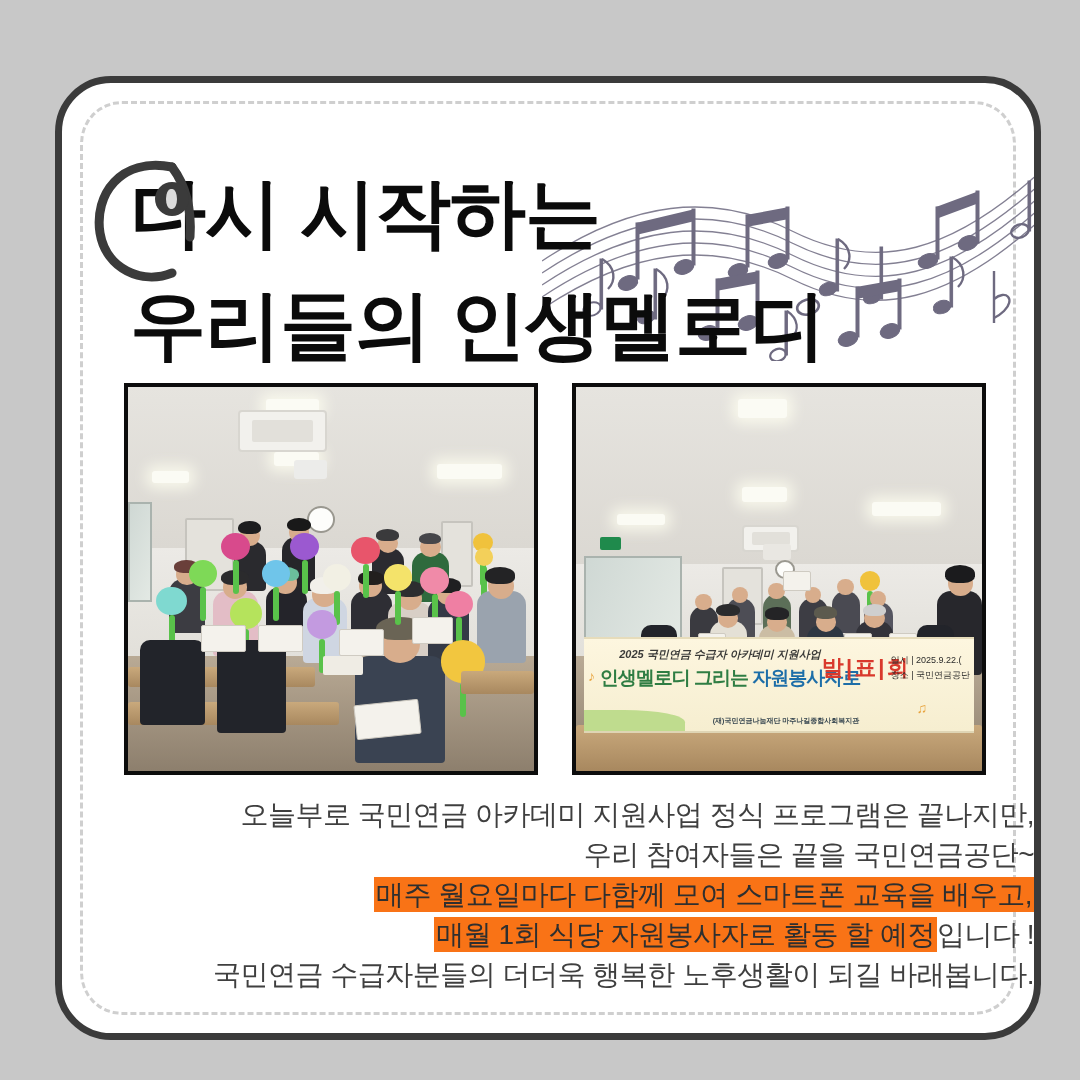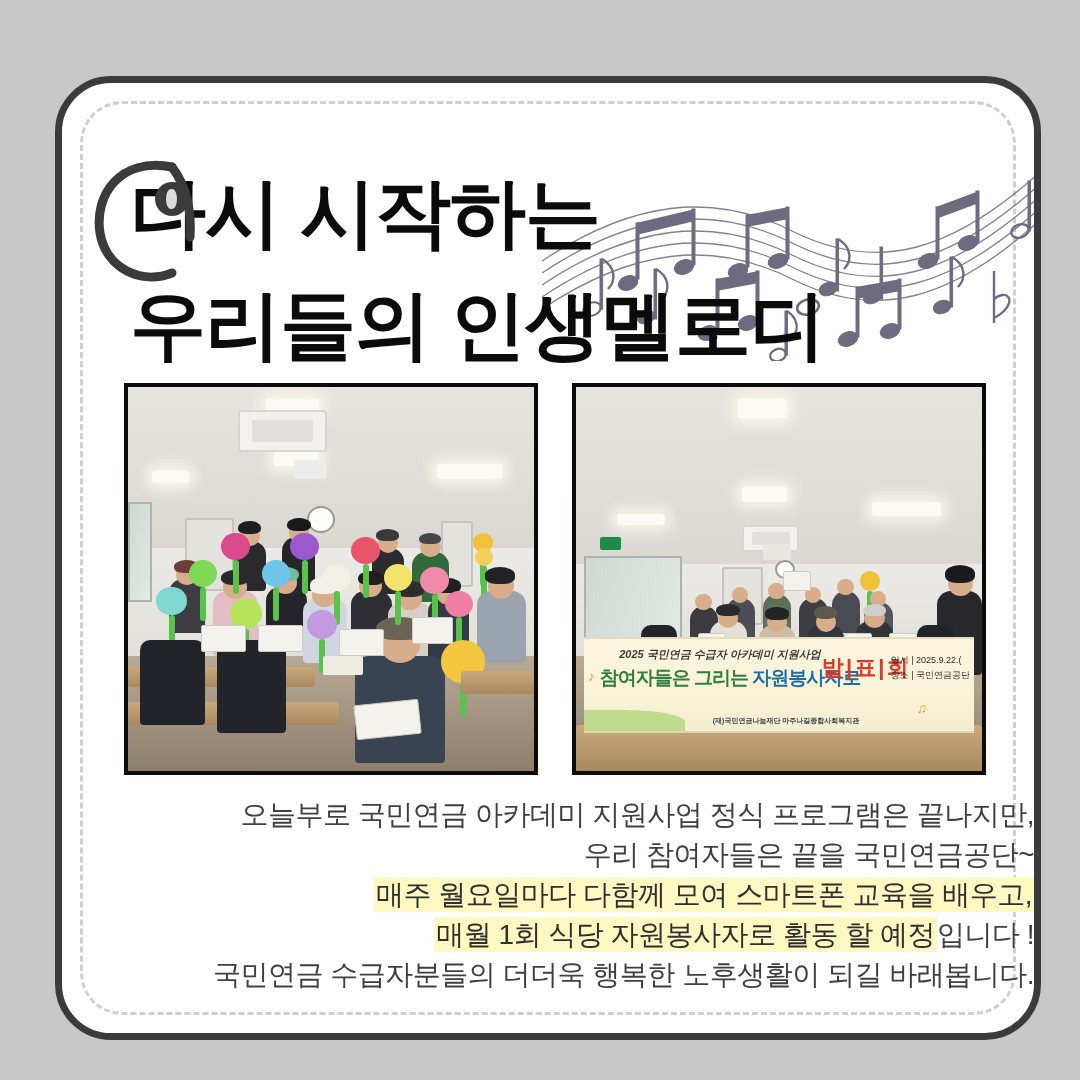--- a/index.html
+++ b/index.html
@@ -210,21 +210,21 @@
     padding-left:10px;
   }
   .body-line {
     font-size:28px;
     line-height:40px;
     color:#3f3f3f;
     letter-spacing:-0.5px;
     white-space:nowrap;
   }
   .body-line .hl {
-    background:#fef9c3;
+    background:#f97316;
     color:#2f2f2f;
     padding:2px 2px;
     box-decoration-break:clone;
     -webkit-box-decoration-break:clone;
   }
 </style>
 </head>
 <body>
 
 <div id="card">
@@ -496,21 +496,21 @@
       <div class="cert" style="left:66%;top:64%;width:7%;height:5%;"></div>
       <div class="cert" style="left:77%;top:64%;width:7%;height:5%;"></div>
 
       <div class="chairback" style="left:16%;top:62%;width:9%;height:11%;"></div>
       <div class="chairback" style="left:84%;top:62%;width:9%;height:11%;"></div>
       <div class="desk" style="left:0%;top:88%;width:100%;height:12%;"></div>
 
       <div class="banner">
         <div class="bn-note" style="left:1%;top:32%;">♪</div>
         <div class="bn-sub">2025 국민연금 수급자 아카데미 지원사업</div>
-        <div class="bn-main"><span>참여자들은 그리는 </span><em>자원봉사자로</em></div>
+        <div class="bn-main"><span>인생멜로디 그리는 </span><em>자원봉사자로</em></div>
         <div class="bn-big">발 | 표 | 회</div>
         <div class="bn-info">
           <div>일시 | 2025.9.22.(</div>
           <div>장소 | 국민연금공단</div>
         </div>
         <div class="bn-logos">(재)국민연금나눔재단    마주나길종합사회복지관</div>
         <div class="bn-note" style="right:12%;bottom:16%;">♫</div>
         <div style="position:absolute;left:0;bottom:0;width:26%;height:22%;background:#bfdc8e;border-radius:0 60% 0 0;"></div>
       </div>
     </div>

